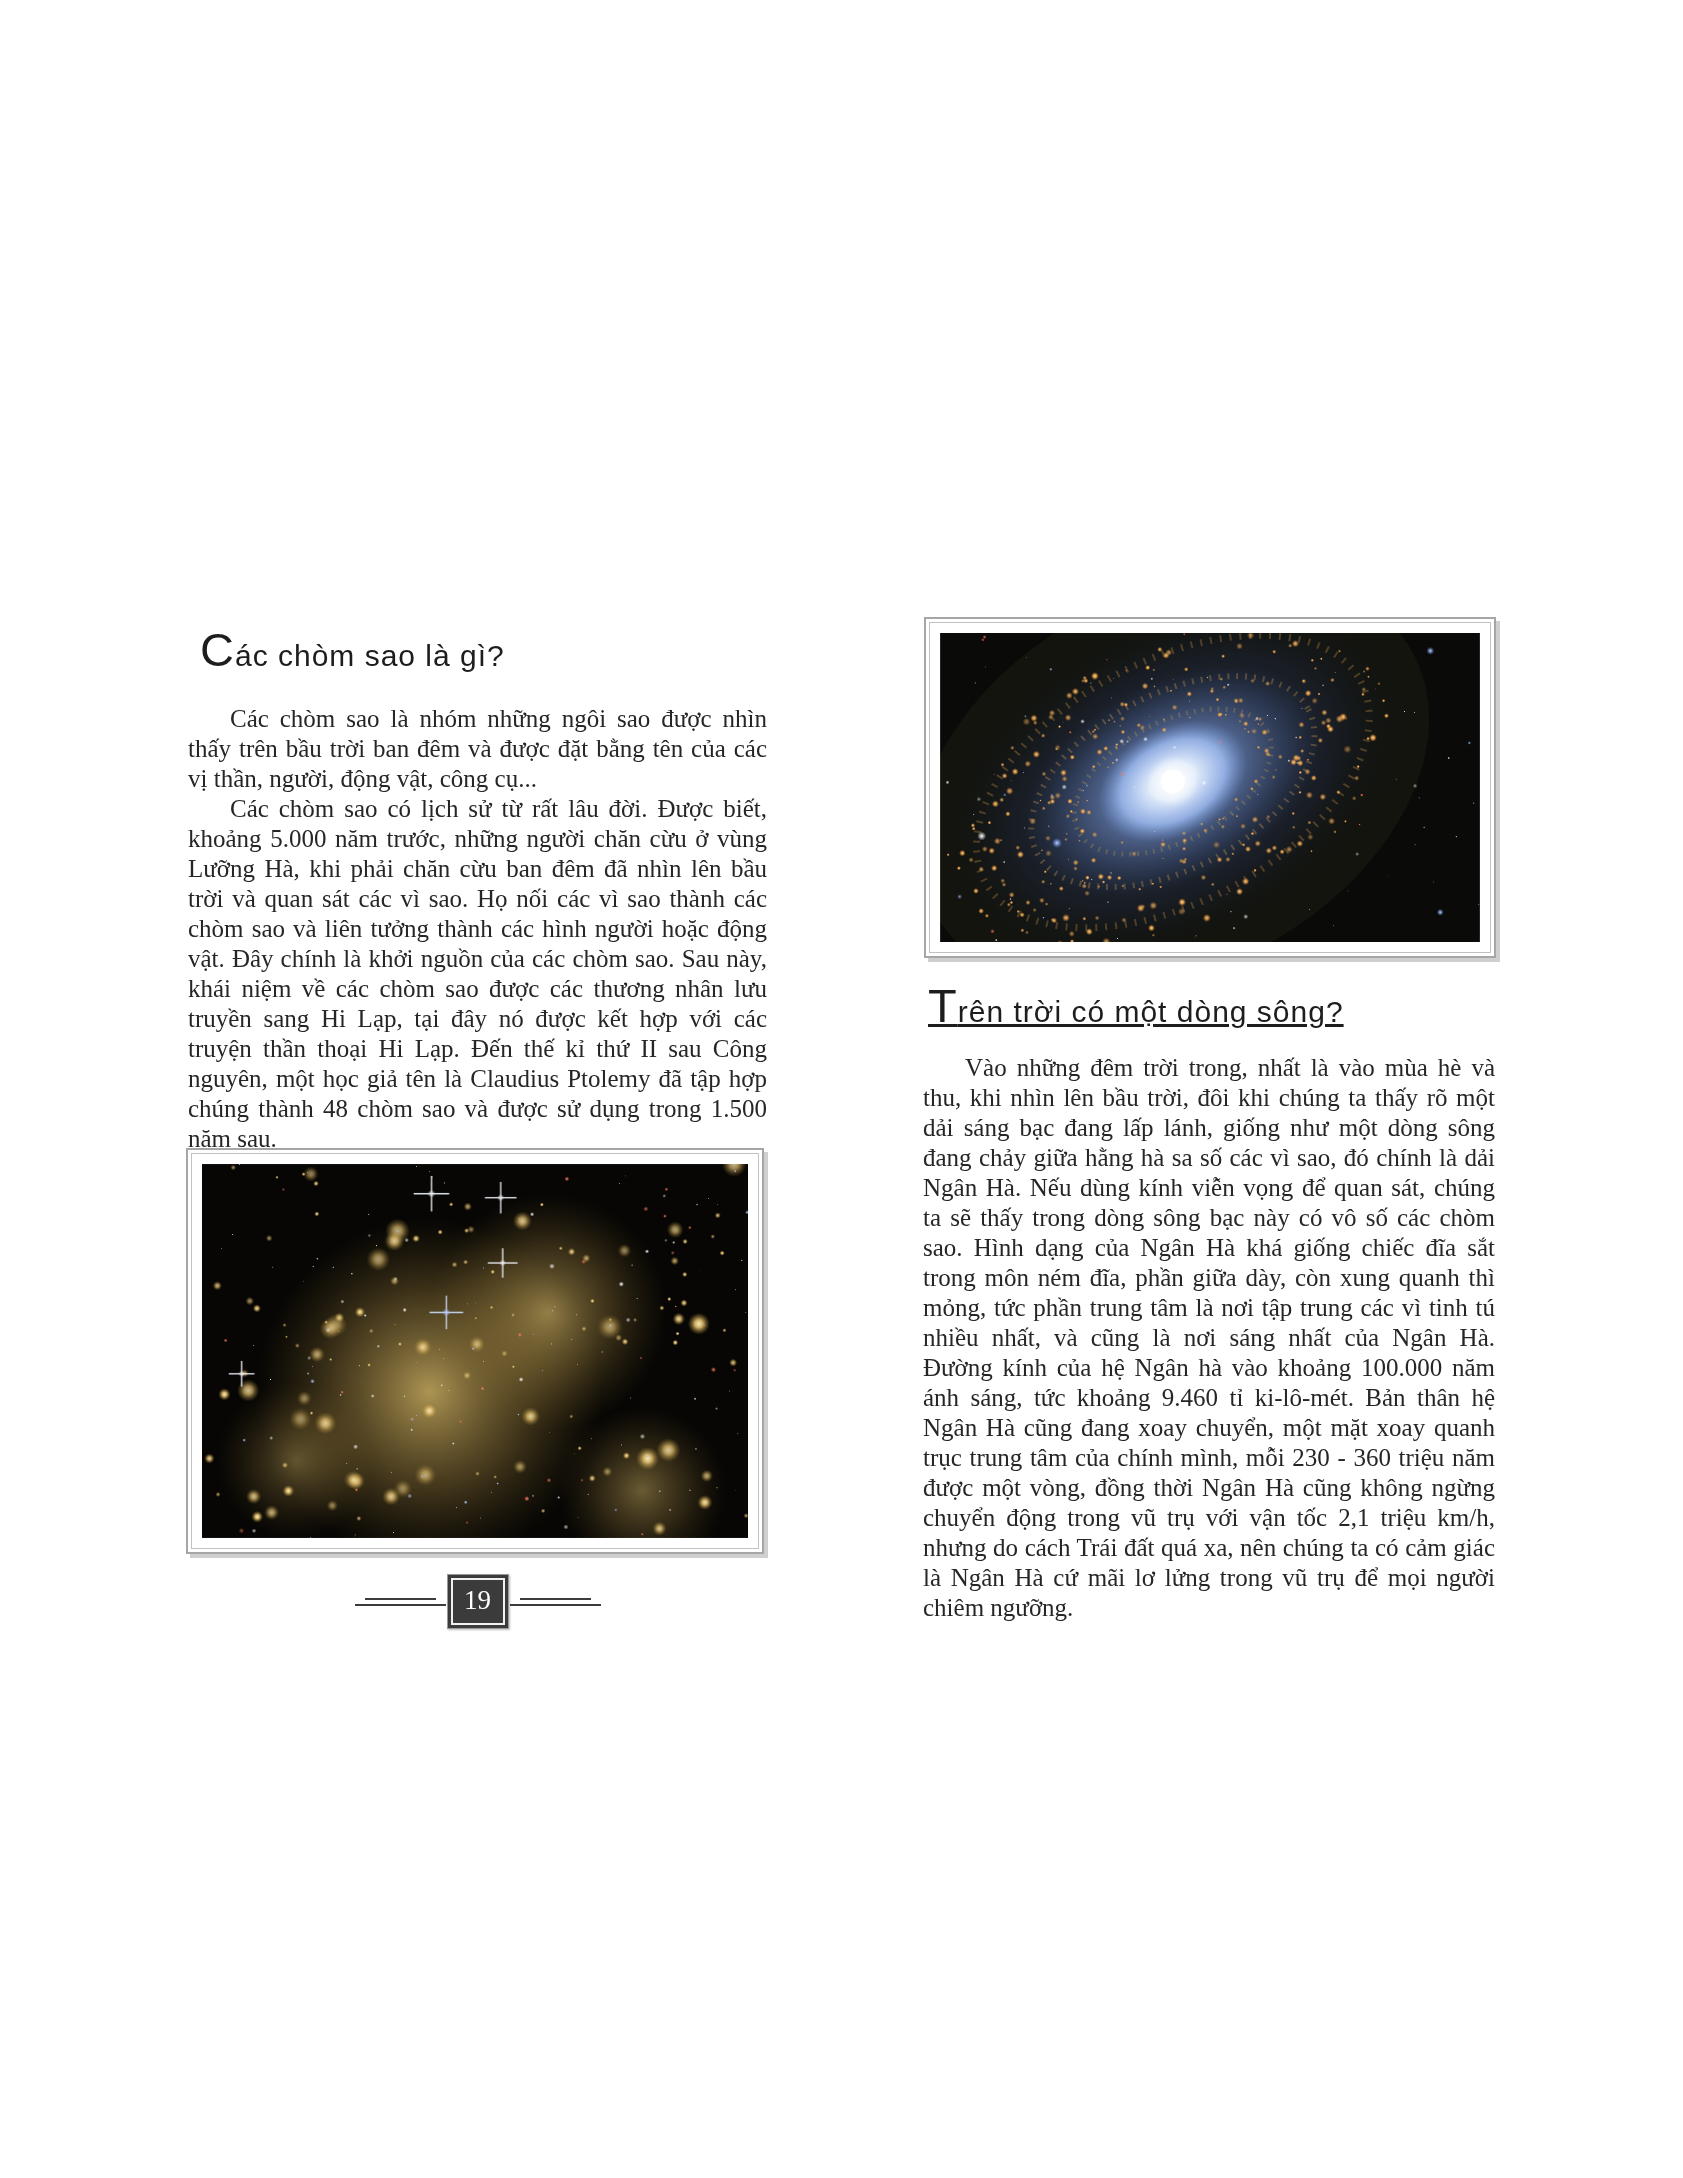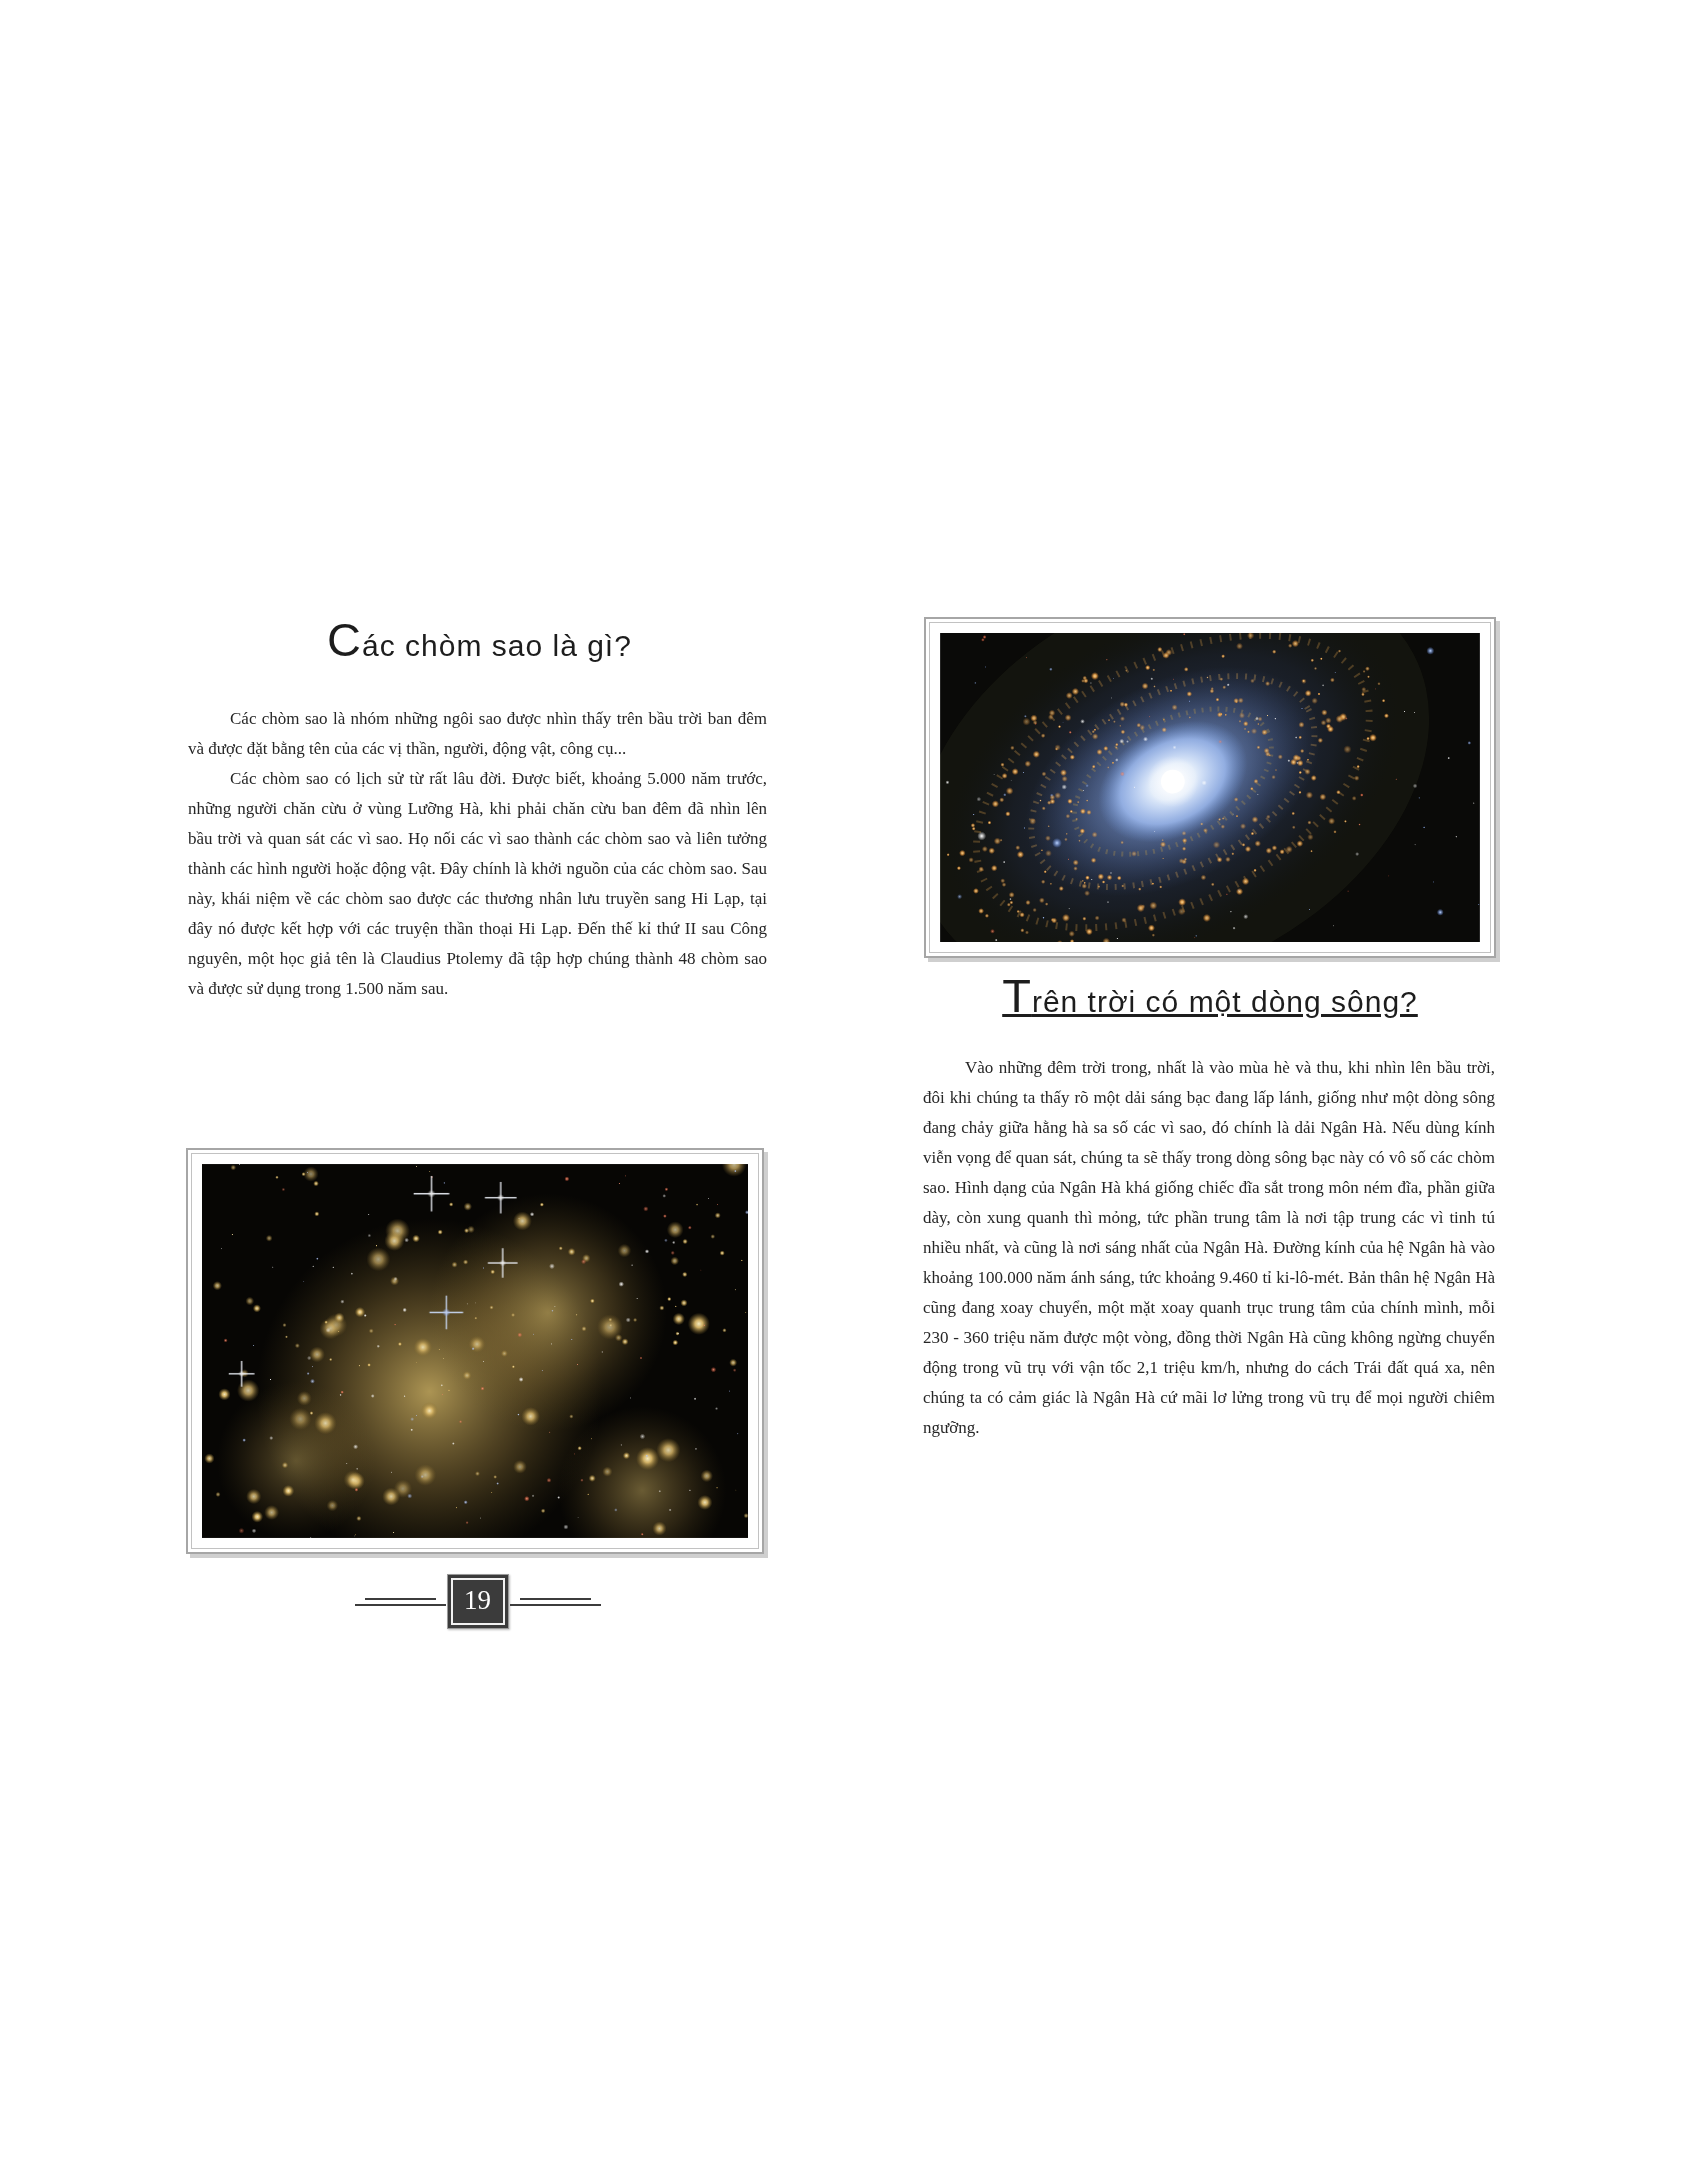--- a/index.html
+++ b/index.html
@@ -1,27 +1,27 @@
 <!DOCTYPE html>
 <html><head>
 <meta charset="utf-8">
 <style>
   html,body{margin:0;padding:0;background:#ffffff;}
   .sheet{position:relative;width:1683px;height:2178px;background:#ffffff;overflow:hidden;
          font-family:"Liberation Serif", serif;}
   .abs{position:absolute;}
 
   
-  .chapter-title{margin:2px;text-align:center;font-family:"Liberation Sans", sans-serif;
+  .chapter-title{margin:12px;font-family:"Liberation Sans", sans-serif;
     font-weight:400;font-size:30px;letter-spacing:1px;color:#1d1d1d;}
   .chapter-title::first-letter{font-size:47px;line-height:1;}
 
   
   .body-text p{margin:0;text-indent:42px;text-align:justify;
-    font-size:17px;line-height:30px;color:#262626;}
+    font-size:25px;line-height:30px;color:#262626;}
 
   
   .photo-frame{background:#ffffff;border:2px solid #a6a6a6;padding:3px;
     box-shadow:4px 4px 0 #cfcfcf;}
   .photo-mat{border:1px solid #c2c2c2;padding:10px;background:#ffffff;}
   .photo-mat svg{display:block;}
 
   
   .page-footer{display:flex;align-items:center;justify-content:center;gap:1px;height:51px;}
   .rule-side{width:91px;display:flex;flex-direction:column;gap:4px;}

